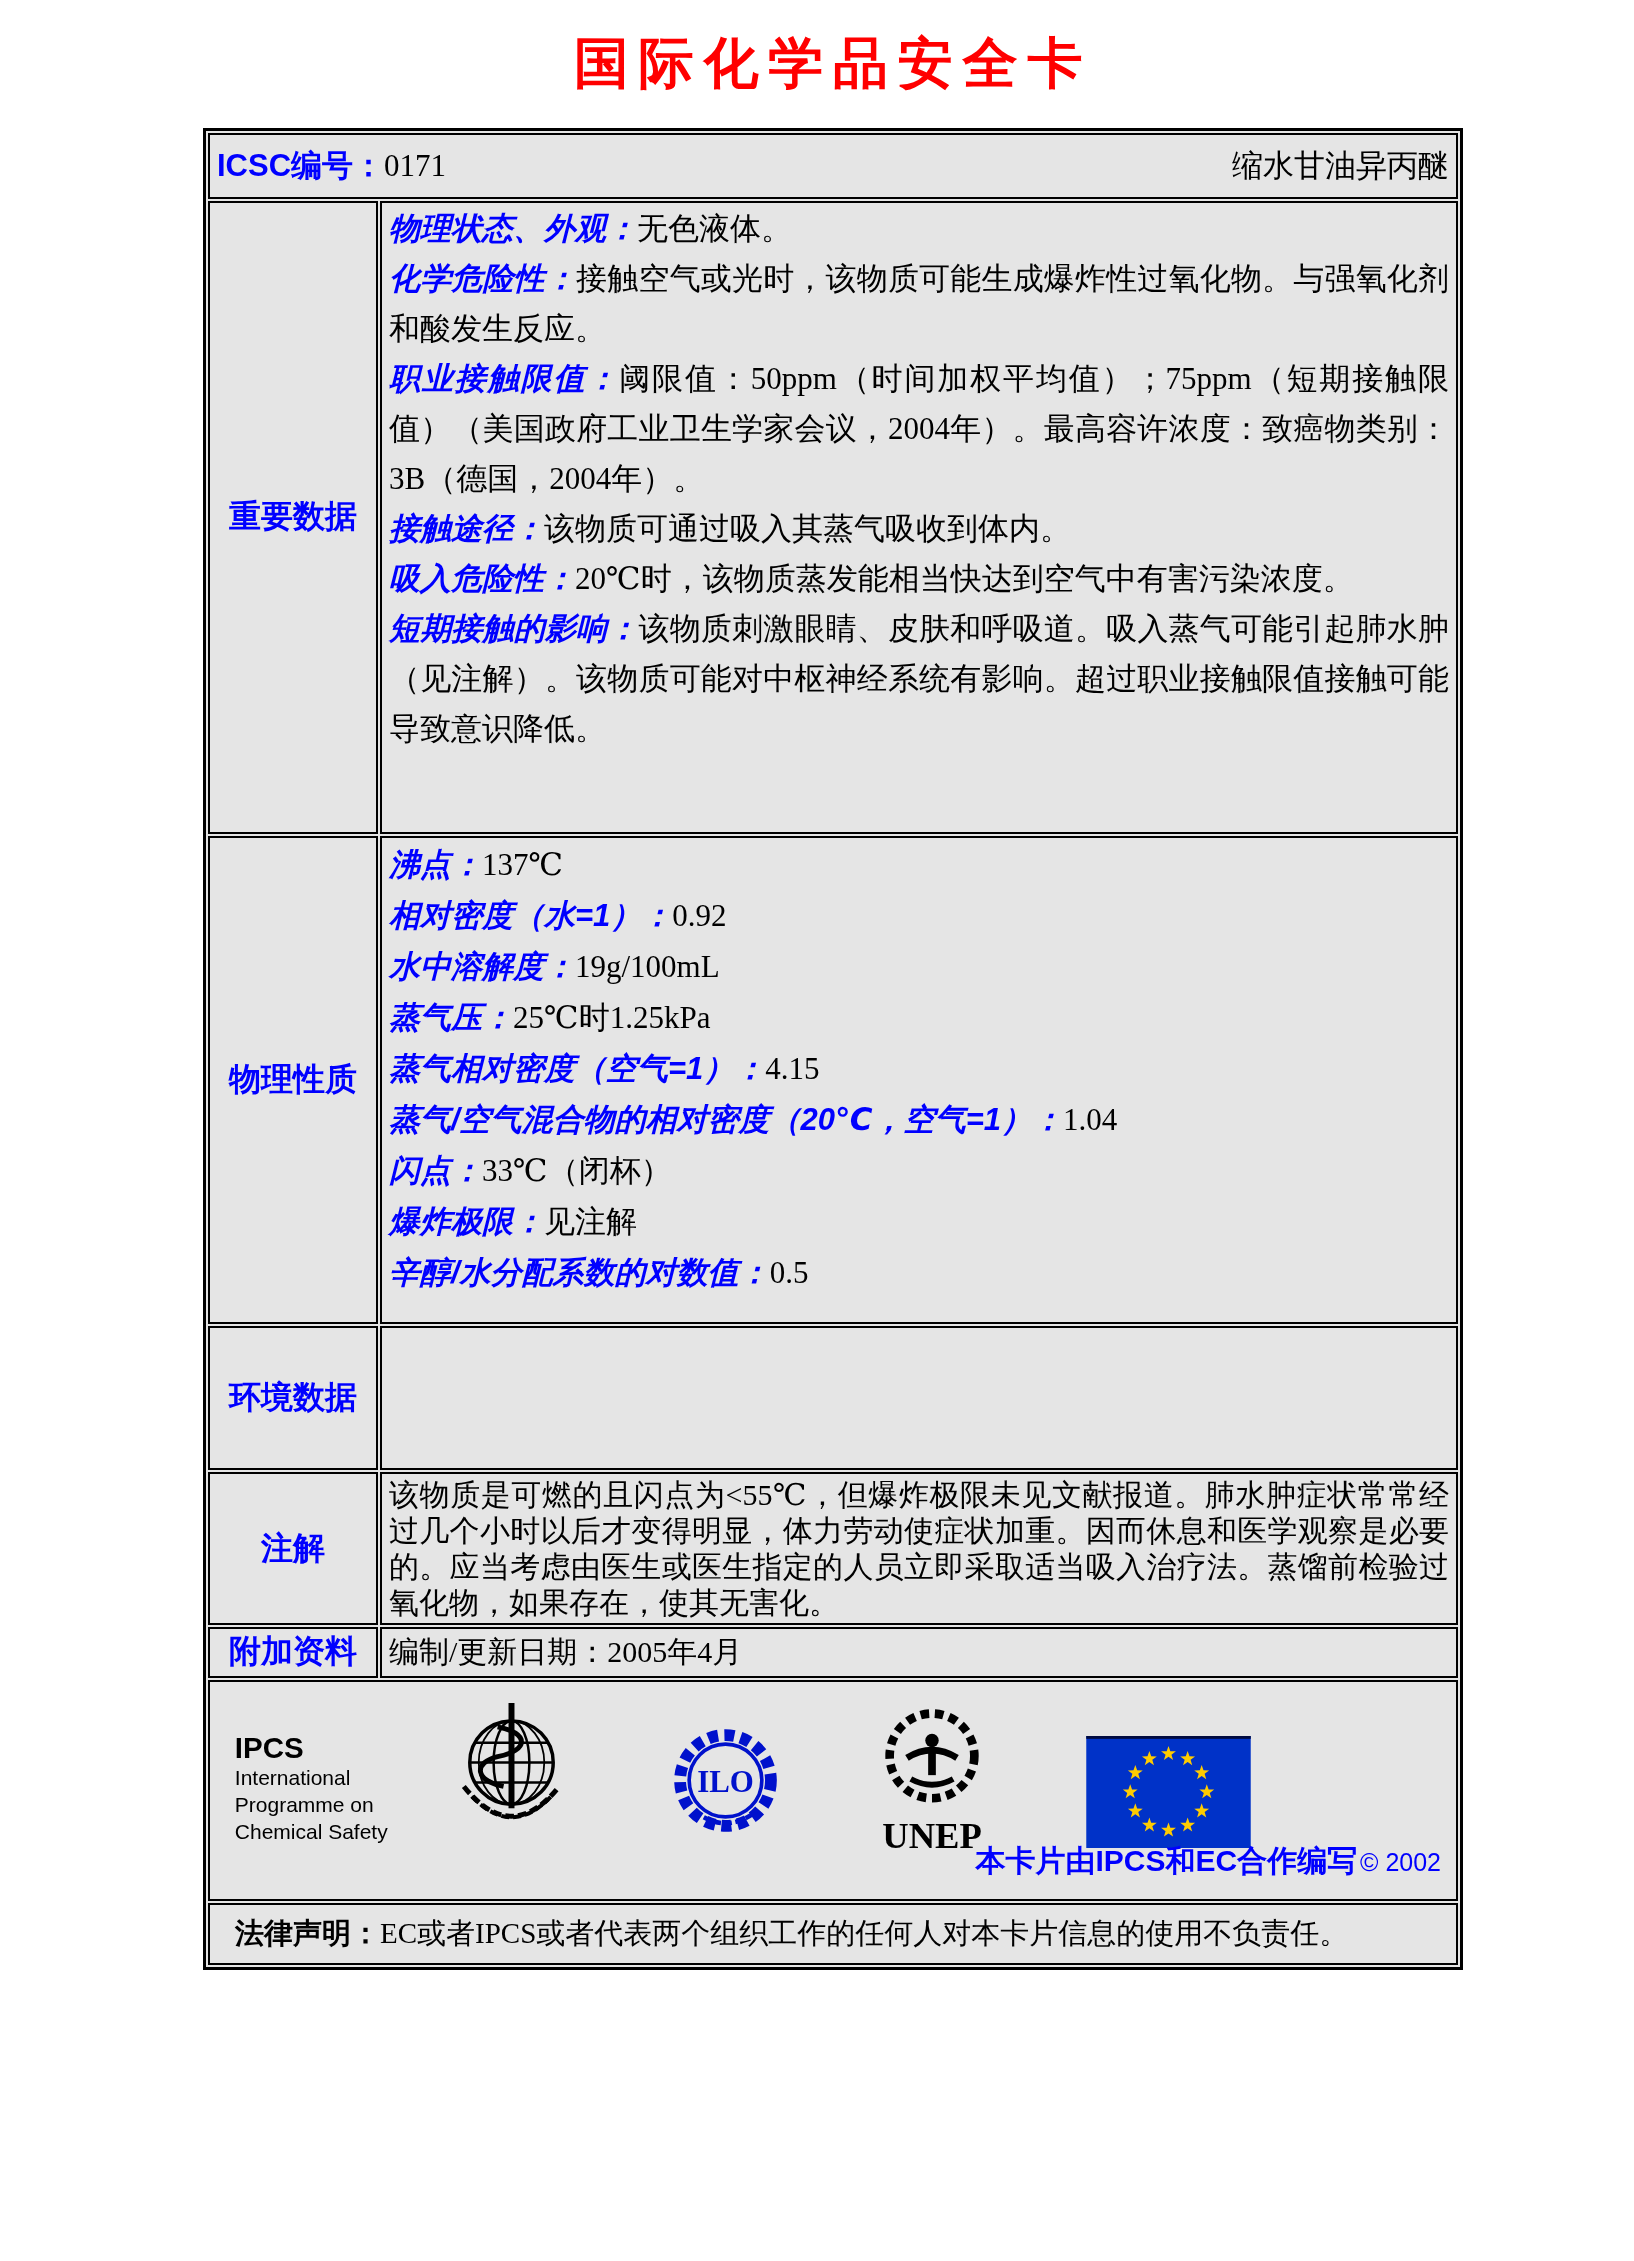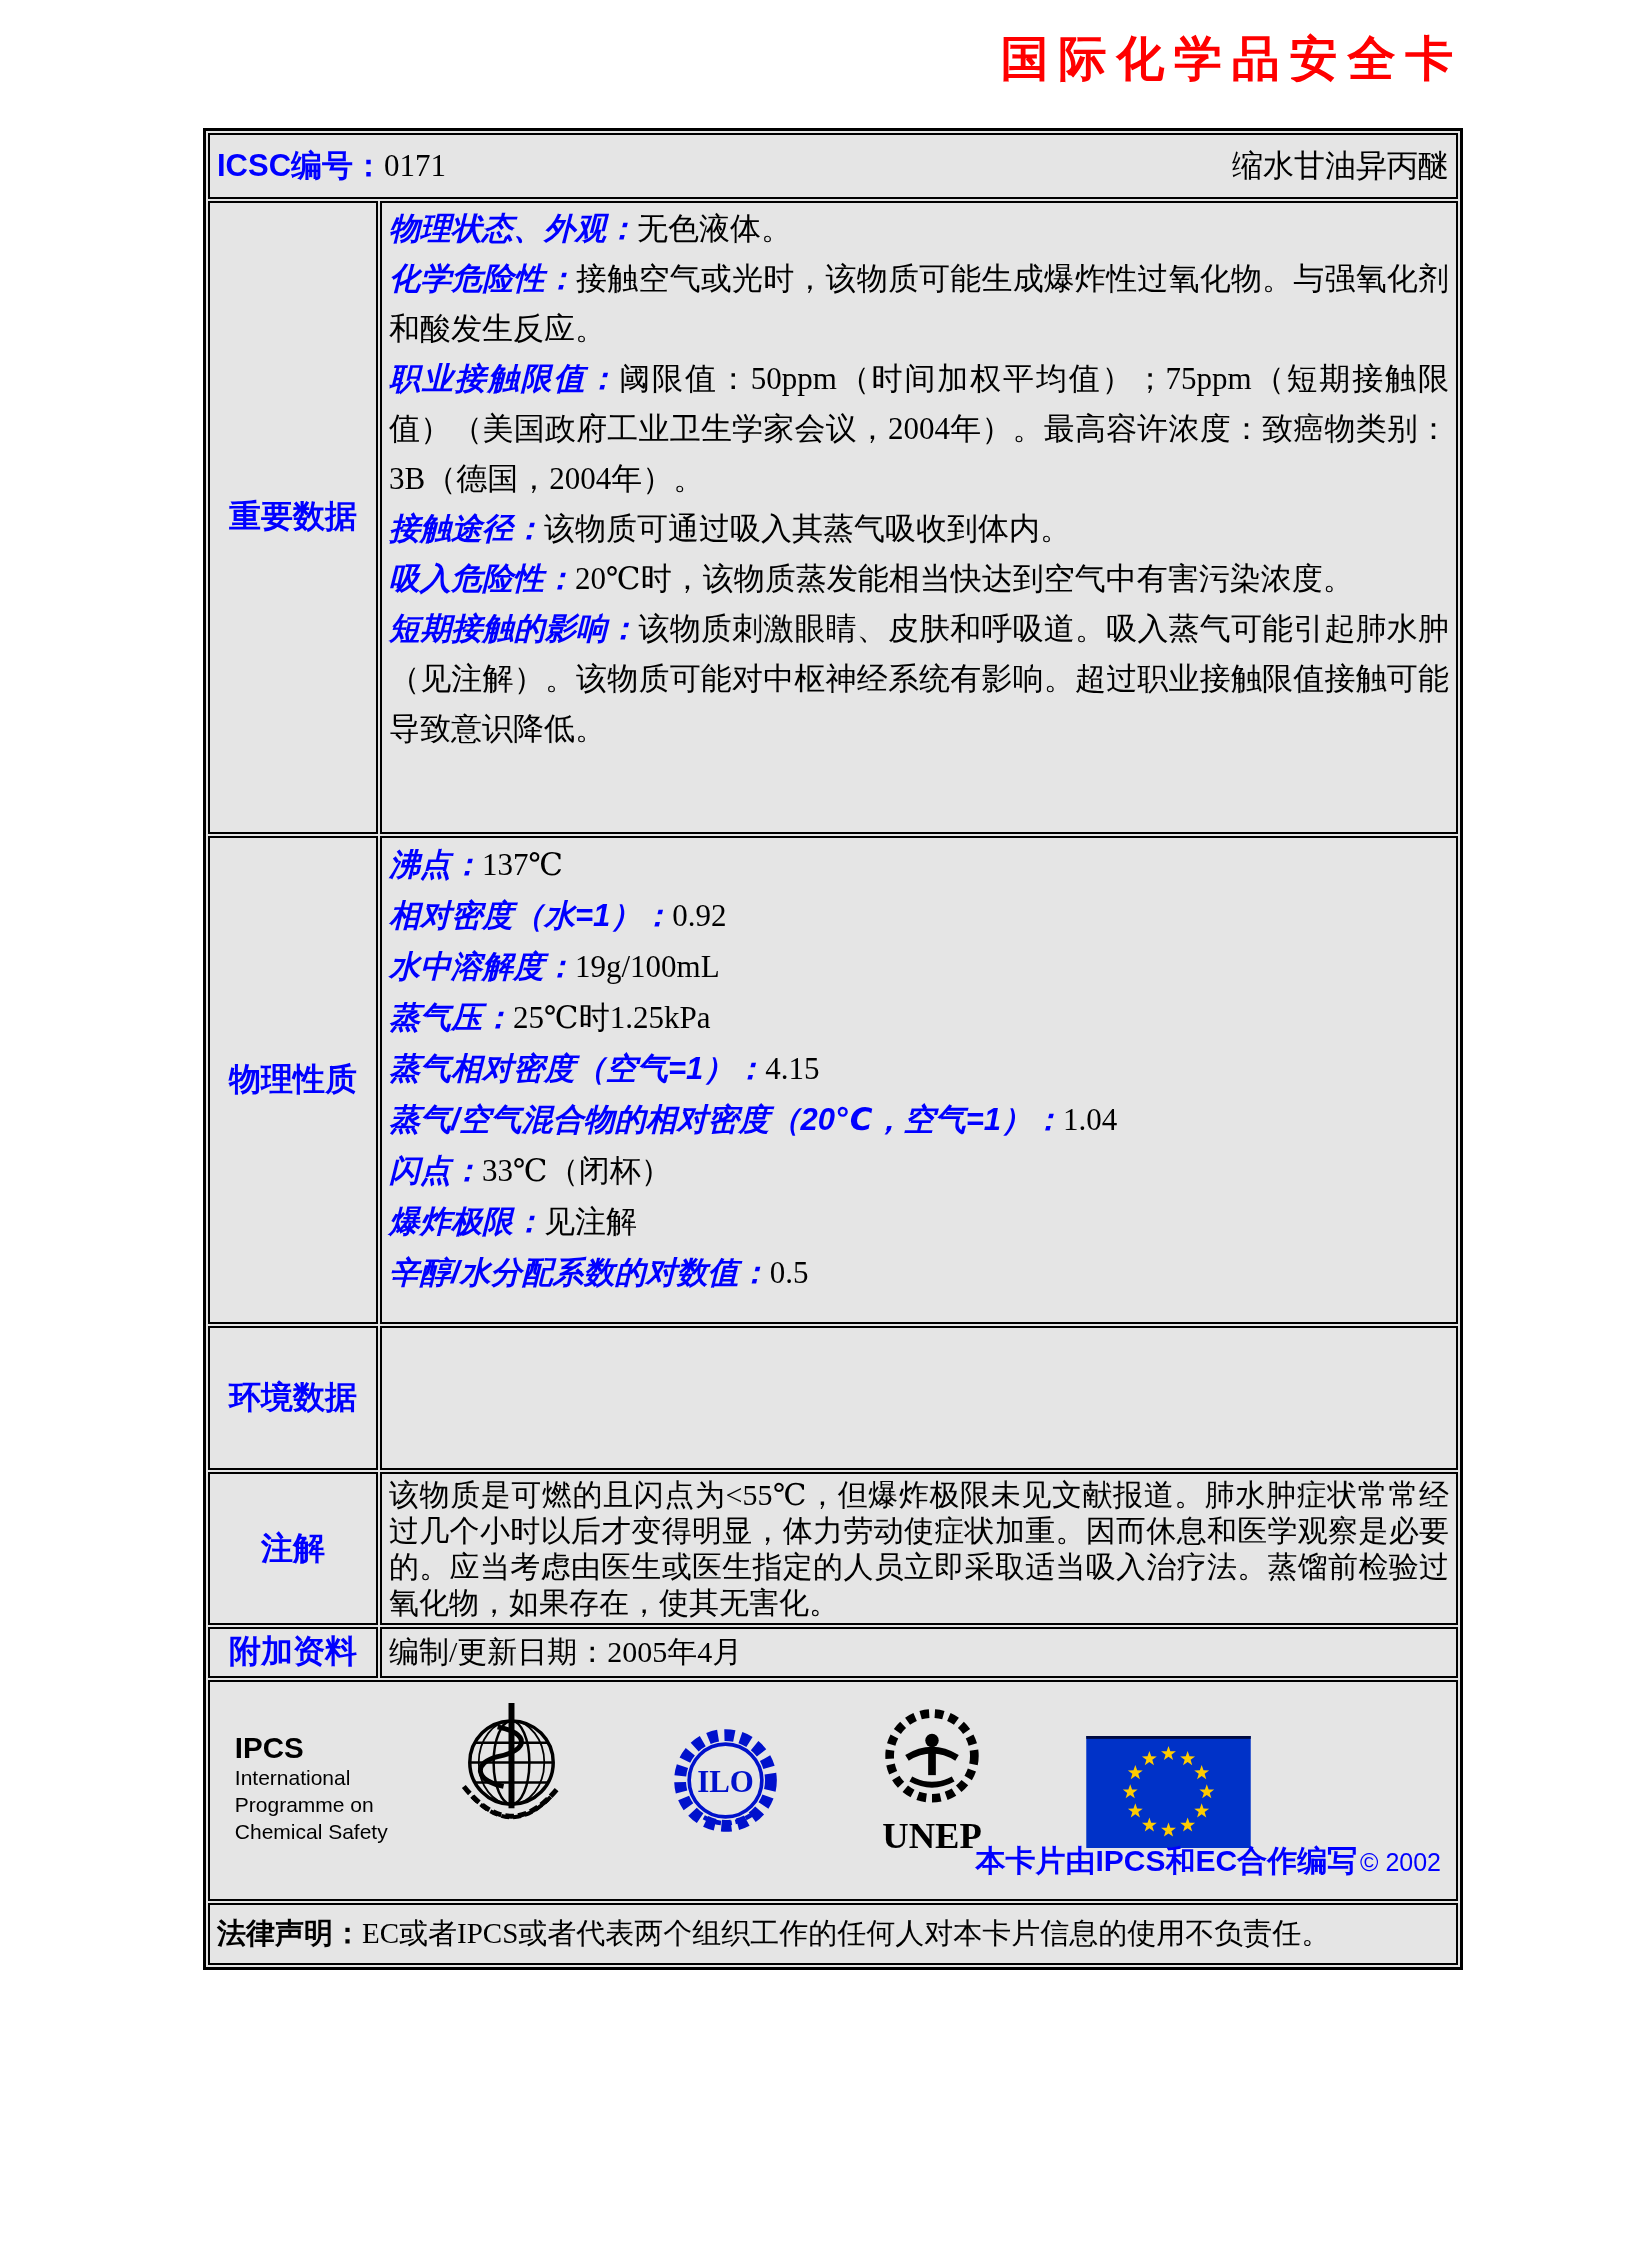--- a/index.html
+++ b/index.html
@@ -1,19 +1,19 @@
 <!DOCTYPE html>
 <html style="font-size:11.2px"><head>
 <meta charset="utf-8">
 <style>
   html,body{margin:0;padding:0;background:#fff;}
   body{width:1635px;height:2261px;position:relative;
        font-family:"Liberation Serif","DejaVu Serif",serif;color:#000;}
-  .page-title{position:absolute;top:27px;left:203px;width:1260px;text-align:right;
-      color:#ff0000;font-weight:bold;font-size:48px;letter-spacing:9.8px;
+  .page-title{position:absolute;top:27px;left:203px;width:1260px;text-align:center;
+      color:#ff0000;font-weight:bold;font-size:55px;letter-spacing:9.8px;
       font-family:"Liberation Serif","DejaVu Serif",serif;}
   table.card{position:absolute;left:203px;top:128px;width:1260px;
       border-collapse:separate;border-spacing:2.8px;border:3.5px solid #000;
       table-layout:fixed;background:#e5e5e5;}
   td{border:2.1px solid #000;vertical-align:top;padding:1.4px 7px 1.4px 7px;overflow:hidden;}
   col.lblcol{width:170px;}
   .label-cell{vertical-align:middle;text-align:center;color:#0000ff;
       font-family:"Liberation Sans","DejaVu Sans",sans-serif;font-weight:bold;font-size:32px;}
   .hdr-cell{height:59px;vertical-align:middle;}
   .hdr-flex{display:flex;justify-content:space-between;align-items:center;font-size:31px;}
@@ -27,21 +27,21 @@
   .cell-additional{height:36px;vertical-align:middle;}
   .cell-logos{height:187px;padding:15px;}
   .cell-legal{height:56px;vertical-align:middle;}
   .para{margin:0;font-size:31px;line-height:50px;text-align:justify;}
   .line{margin:0;font-size:31px;line-height:51px;}
   .fld{color:#0000ff;font-weight:bold;font-family:"Liberation Sans","DejaVu Sans",sans-serif;font-style:italic;}
   .val{color:#000;}
   .notes-text{margin:1.4px 0 0 0;font-size:30px;line-height:36px;text-align:justify;}
   .additional-text{font-size:30px;}
   .legal-line{font-size:29px;}
-  .legal-label{font-weight:bold;font-family:"Liberation Sans","DejaVu Sans",sans-serif;}
+  .legal-label{font-weight:bold;font-family:"Liberation Sans","DejaVu Sans",sans-serif;margin-left:18px;}
   .logos-wrap{position:relative;width:100%;height:187px;}
   .ipcs-block{position:absolute;left:9.8px;top:35px;
       font-family:"Liberation Sans","DejaVu Sans",sans-serif;}
   .ipcs-acronym{font-size:29.5px;font-weight:bold;line-height:32px;}
   .ipcs-line{font-size:21px;line-height:27px;}
   .logo{position:absolute;}
   .logo-who{left:226px;top:4.2px;}
   .logo-ilo{left:446px;top:29.5px;}
   .logo-unep{left:649px;top:5.6px;}
   .logo-eu{left:861px;top:39px;}

